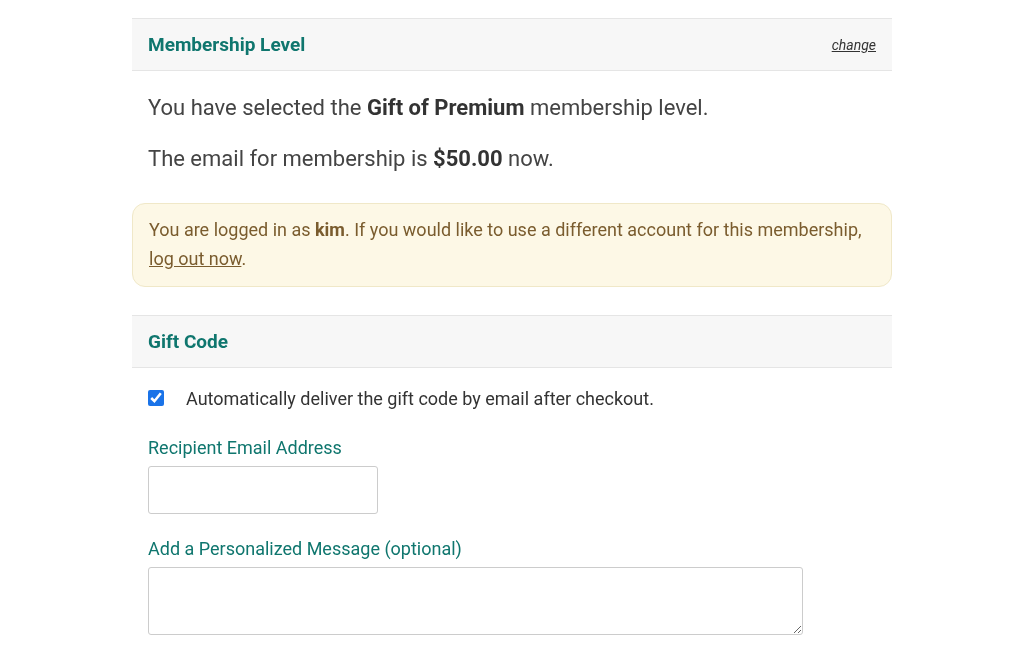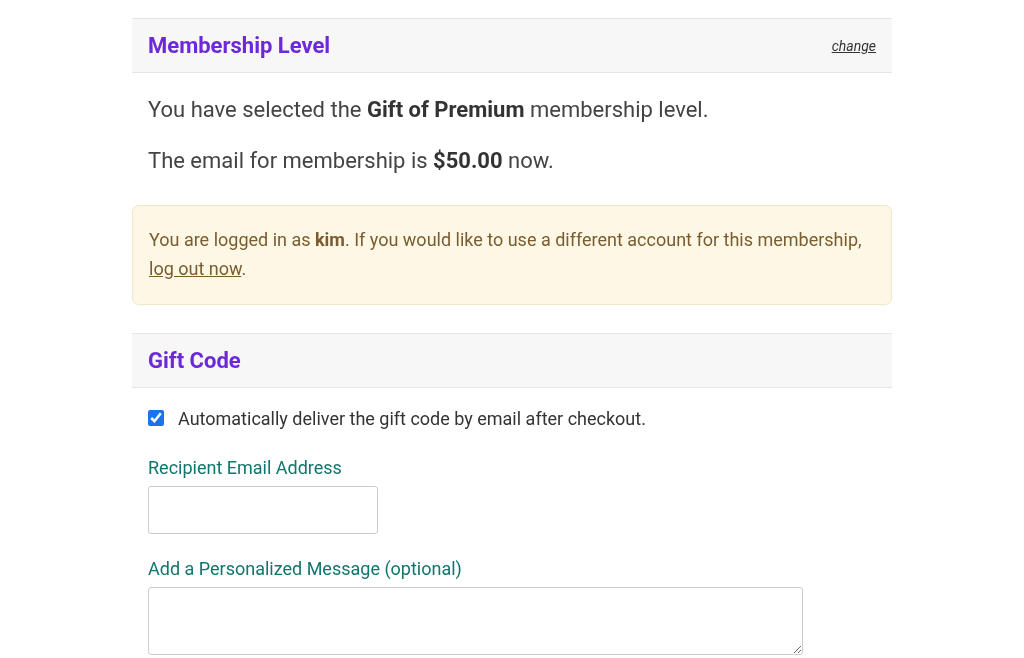--- a/index.html
+++ b/index.html
@@ -23,23 +23,23 @@
     .section-header {
       background: #f7f7f7;
       border-top: 1px solid #e5e5e5;
       border-bottom: 1px solid #e5e5e5;
       padding: 14px 16px;
       display: flex;
       justify-content: space-between;
       align-items: center;
     }
     .section-title {
-      font-size: 22px;
+      font-size: 19px;
       font-weight: 700;
-      color: #6d28d9;
+      color: #0f766e;
     }
     .change-link {
       font-size: 14px;
       font-style: italic;
       text-decoration: underline;
       color: #333333;
       cursor: pointer;
     }
     .section-body {
       padding: 20px 16px;
@@ -53,39 +53,39 @@
     .body-text:last-child {
       margin-bottom: 0;
     }
     .body-text strong {
       font-weight: 700;
       color: #333333;
     }
     .notice-box {
       background: #fdf8e6;
       border: 1px solid #f0e8c8;
-      border-radius: 7px;
-      padding: 20px 16px;
+      border-radius: 13px;
+      padding: 12px 16px;
       margin: 8px 0 28px 0;
       font-size: 18px;
       color: #7a5c2e;
       line-height: 1.6;
     }
     .notice-box strong {
       font-weight: 700;
     }
     .notice-box a {
       color: #7a5c2e;
       text-decoration: underline;
       cursor: pointer;
     }
     .checkbox-row {
       display: flex;
       align-items: center;
-      gap: 14px;
+      gap: 22px;
       margin-bottom: 28px;
     }
     .checkbox-row input[type="checkbox"] {
       width: 16px;
       height: 16px;
       accent-color: #1a73e8;
       cursor: pointer;
     }
     .checkbox-label {
       font-size: 18px;

